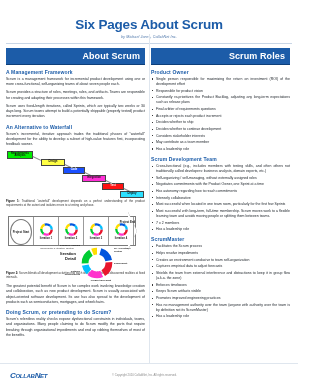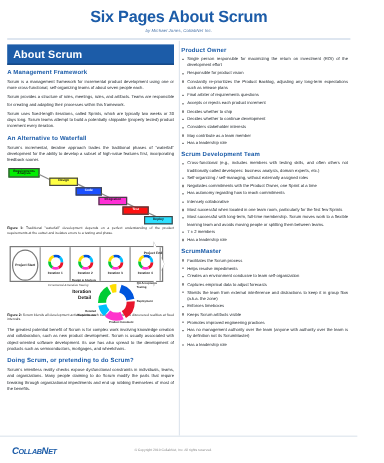--- a/index.html
+++ b/index.html
@@ -6,21 +6,21 @@
   body{
     width:298px;height:386px;
     background:#ffffff;
     font-family:"Liberation Sans", sans-serif;
     color:#1a1a1a;
     overflow:hidden;
   }
   .page{position:relative;width:298px;height:386px;box-sizing:border-box;}
 
   
-  .title-block{text-align:center;padding-top:7px;}
+  .title-block{text-align:center;padding-top:18px;}
   .doc-title{
     font-size:13.5px;font-weight:bold;color:#1c5ca8;letter-spacing:-.2px;
     line-height:1.1;
   }
   .doc-byline{
     font-size:3.6px;color:#4a74a8;font-style:italic;margin-top:2.5px;
     letter-spacing:.1px;
   }
   .title-rule{height:1px;background:#c9d6e6;margin:4px 6px 0 6px;}
 
@@ -29,20 +29,21 @@
   .col{width:139px;box-sizing:border-box;}
   .col-divider{
     position:absolute;left:148.5px;top:34px;bottom:22px;width:1px;background:#dfe6ee;
   }
 
   
   .banner{
     background:#1c5ca8;color:#fff;font-weight:bold;font-size:9px;
     padding:2.5px 5px 3px 5px;letter-spacing:.1px;
     border-bottom:1.5px solid #0d3f7a;
+    text-align:right;
   }
   .banner-wrap{margin-bottom:3px;}
 
   
   h3.sub{
     font-size:5px;font-weight:bold;color:#1c5ca8;margin:4px 0 2px 0;
     letter-spacing:.15px;
   }
   h3.sub:first-child{margin-top:2px;}
   p.body{
@@ -276,20 +277,23 @@
       </p>
 
       <p class="body">The greatest potential benefit of Scrum is for complex work involving knowledge creation and collaboration, such as new product development. Scrum is usually associated with object-oriented software development. Its use has also spread to the development of products such as semiconductors, mortgages, and wheelchairs.</p>
 
       <h3 class="sub">Doing Scrum, or pretending to do Scrum?</h3>
       <p class="body">Scrum's relentless reality checks expose dysfunctional constraints in individuals, teams, and organizations. Many people claiming to do Scrum modify the parts that require breaking through organizational impediments and end up robbing themselves of most of the benefits.</p>
     </div>
 
     <div class="col">
 
+      <div class="banner-wrap">
+        <div class="banner">Scrum Roles</div>
+      </div>
 
       <h3 class="sub">Product Owner</h3>
       <ul class="bullets">
         <li>Single person responsible for maximizing the return on investment (ROI) of the development effort</li>
         <li>Responsible for product vision</li>
         <li>Constantly re-prioritizes the Product Backlog, adjusting any long-term expectations such as release plans</li>
         <li>Final arbiter of requirements questions</li>
         <li>Accepts or rejects each product increment</li>
         <li>Decides whether to ship</li>
         <li>Decides whether to continue development</li>

